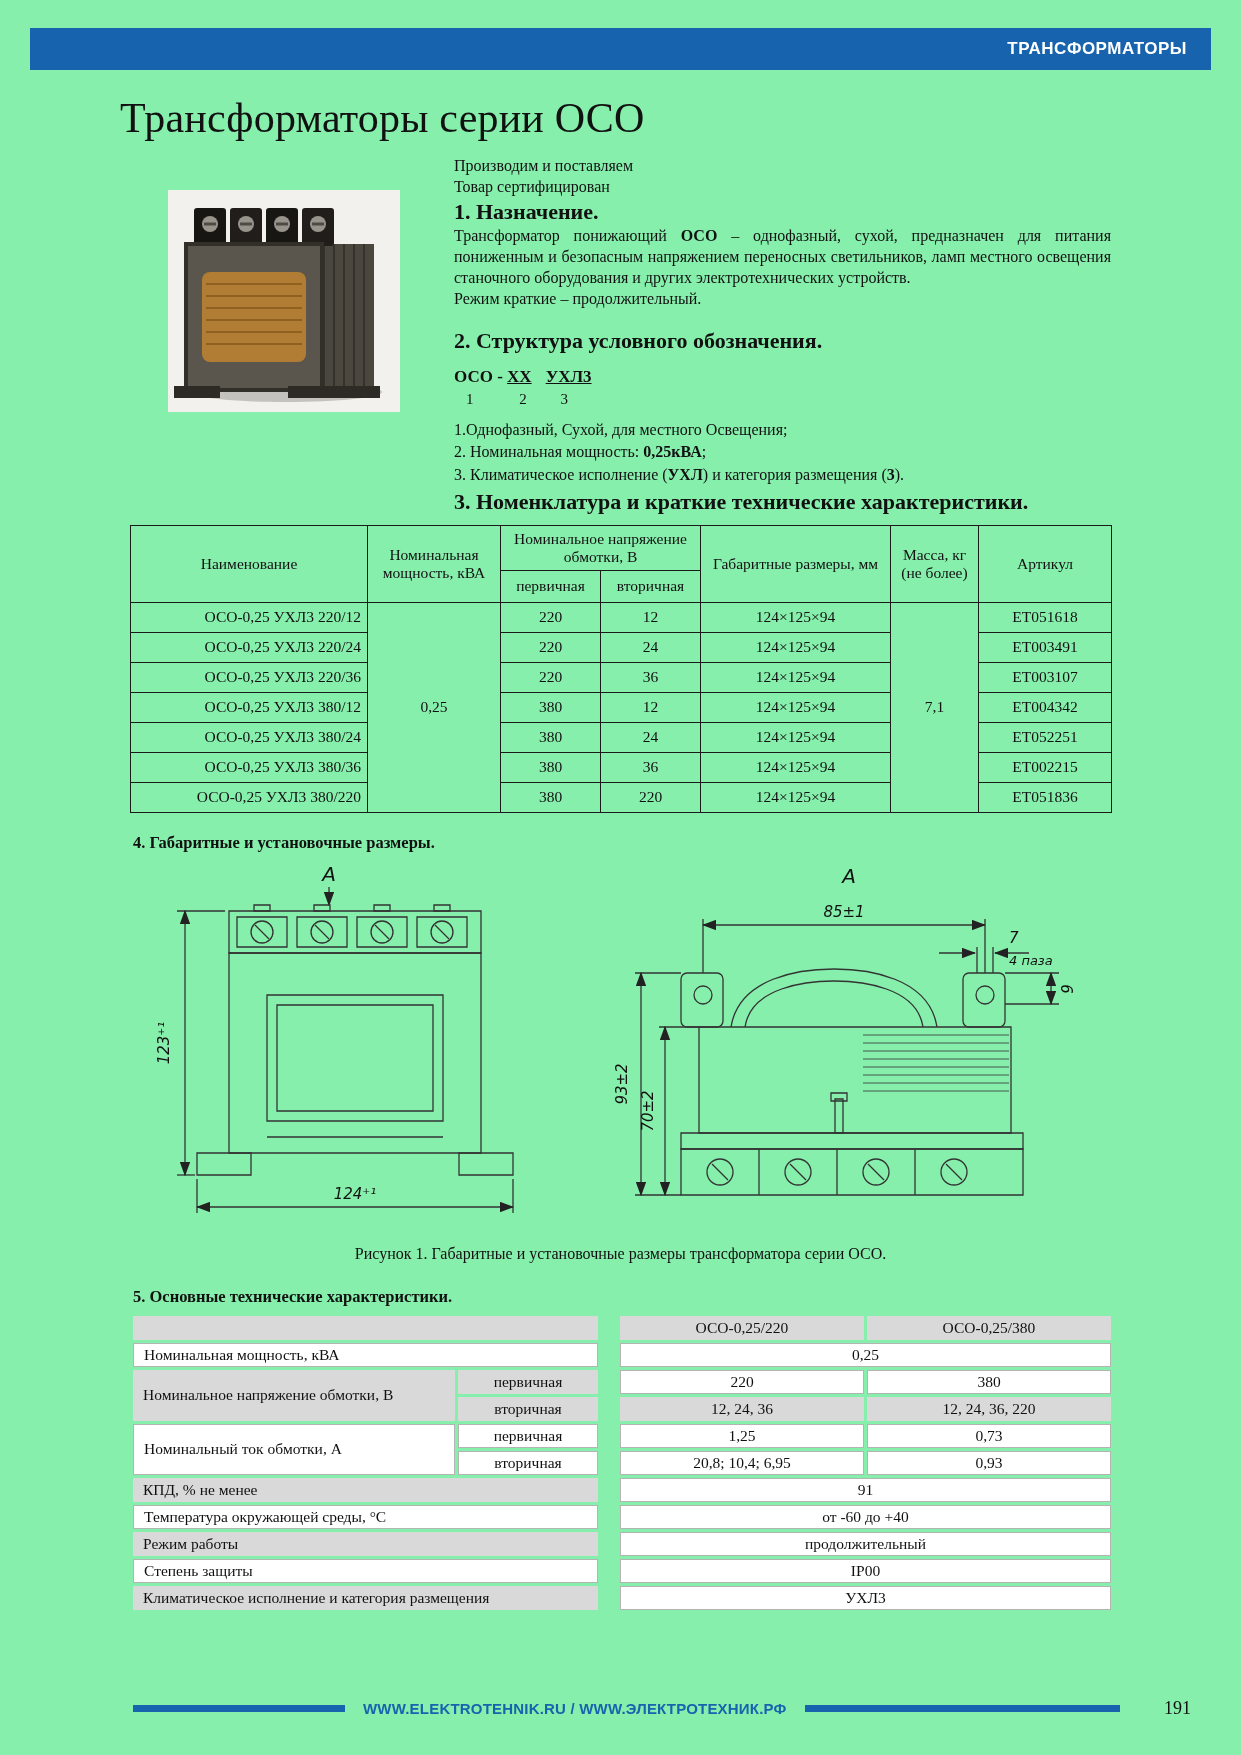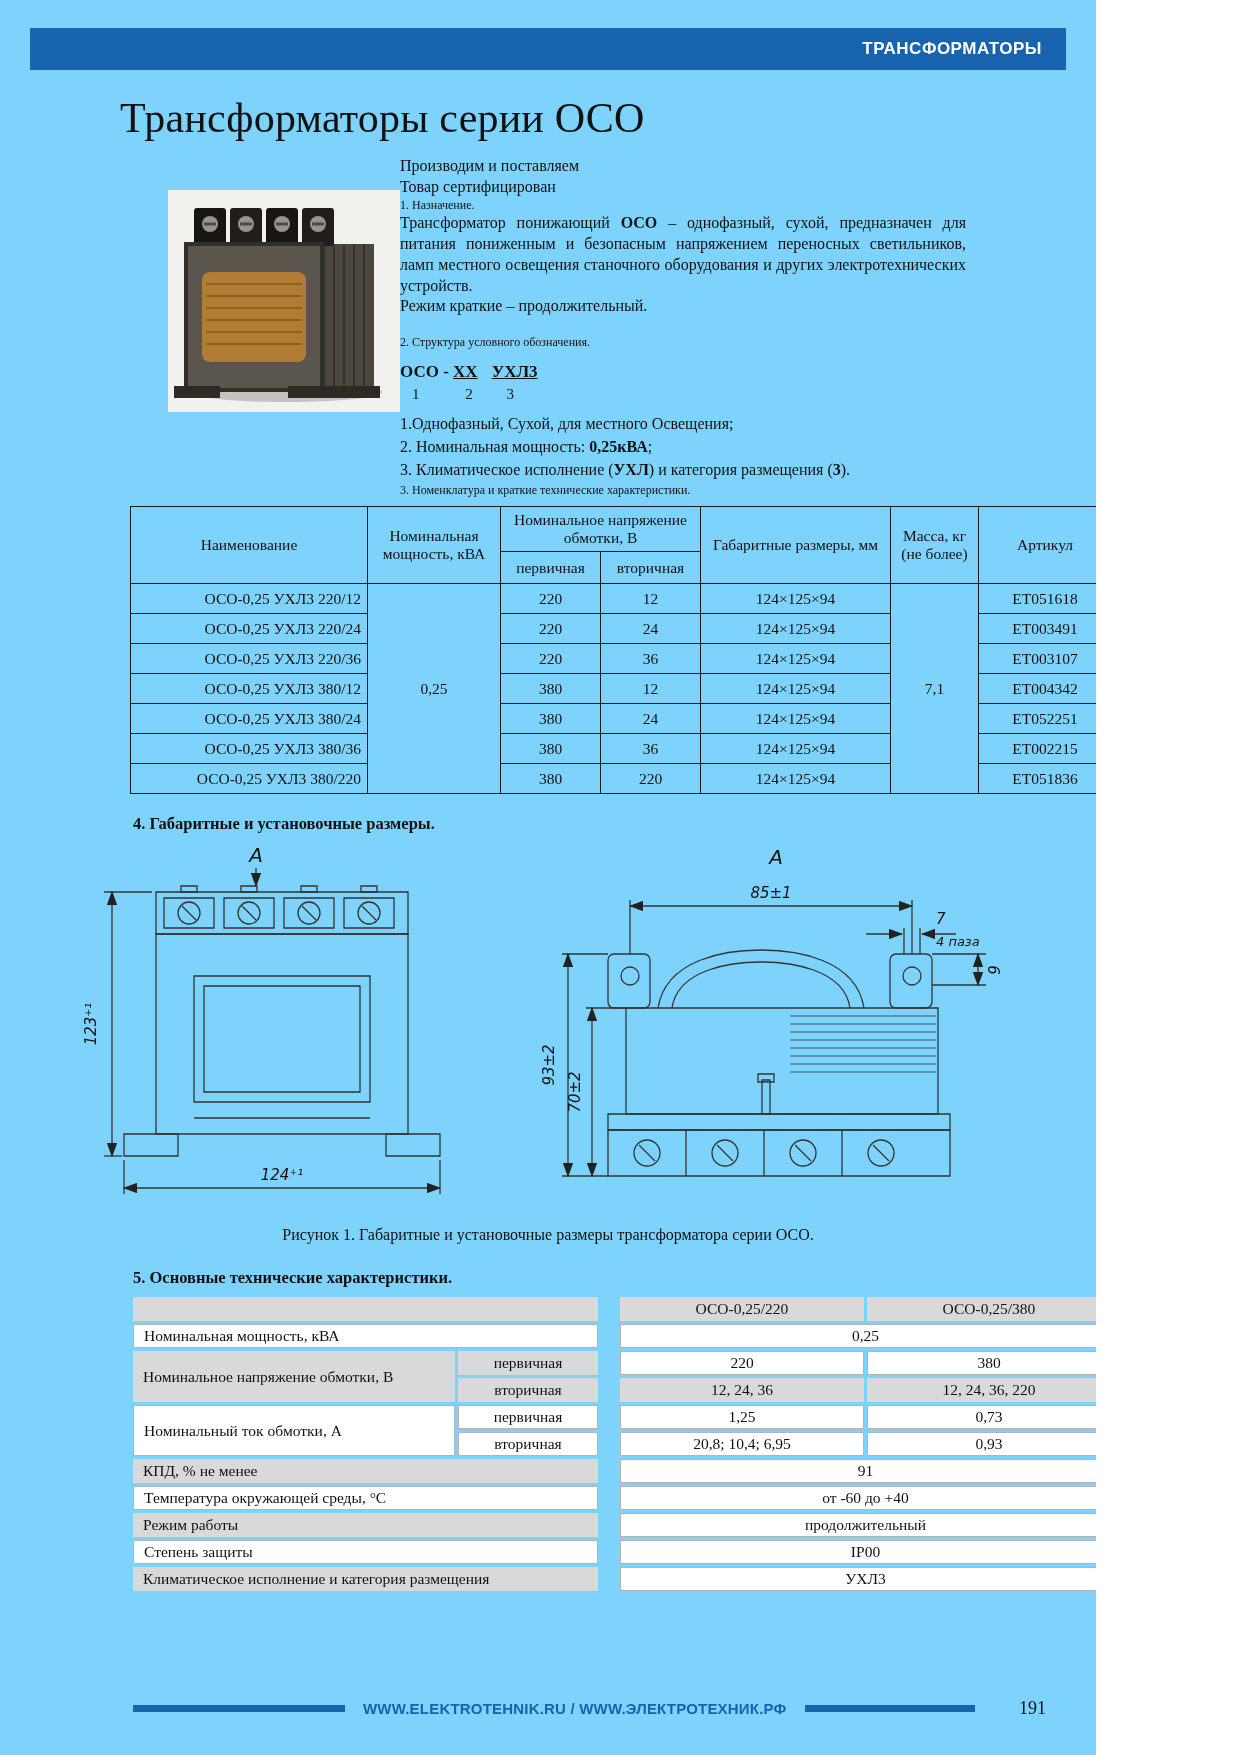--- a/index.html
+++ b/index.html
@@ -1,21 +1,21 @@
 <!DOCTYPE html>
 <html><head>
 <meta charset="utf-8">
 <style>
   * { box-sizing: border-box; margin: 0; padding: 0; }
   html, body { background: #ffffff; }
   .page {
     position: relative;
-    width: 1096px;
+    width: 1241px;
     height: 1755px;
-    background: #7dd3fc;
+    background: #86efac;
     font-family: "Liberation Serif", serif;
     color: #111;
     overflow: hidden;
   }
   
   .topbar {
     margin: 28px 30px 0 30px;
     height: 42px;
     background: #1763ae;
     display: flex;
@@ -30,26 +30,26 @@
     font-size: 17px;
     letter-spacing: 0.5px;
   }
   .title {
     margin: 24px 0 0 120px;
     font-size: 42px;
     font-weight: 400;
     letter-spacing: 0.2px;
   }
   
-  .two-col { display: flex; margin: 14px 130px 0 168px; }
+  .two-col { display: flex; margin: 14px 130px 0 168px; gap: 54px; }
   .photo-col { flex: none; width: 232px; padding-top: 34px; }
   .right-col { flex: 1; font-size: 16px; line-height: 1.3; }
   .right-col p { margin: 0; }
   .intro-line { margin: 0; }
-  .h-sec { font-weight: normal; font-size: 12px; margin: 14px 0 4px 0; }
+  .h-sec { font-weight: bold; font-size: 22px; margin: 14px 0 4px 0; }
   .jtext { text-align: justify; }
   .mode-line { margin-top: 2px; }
   .code-line { margin-top: 10px; font-weight: bold; font-size: 17px; }
   .code-line span { white-space: pre; }
   .code-line .u { text-decoration: underline; }
   .code-line .gap { display: inline-block; width: 14px; }
   .code-nums { font-size: 15px; margin: 2px 0 10px 0; }
   .code-nums span { display: inline-block; }
   .code-nums .n1 { margin-left: 12px; }
   .code-nums .n2 { margin-left: 42px; }

